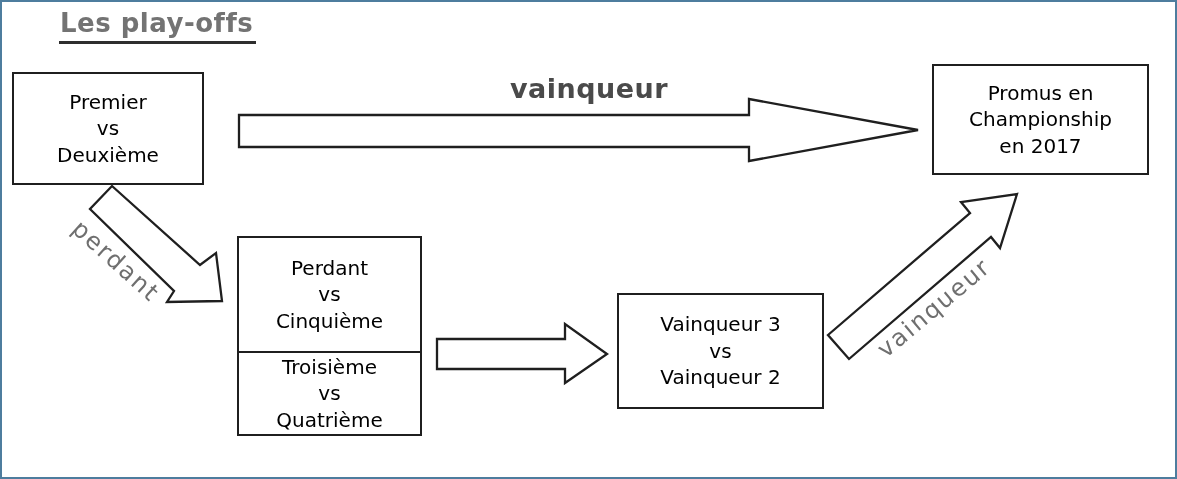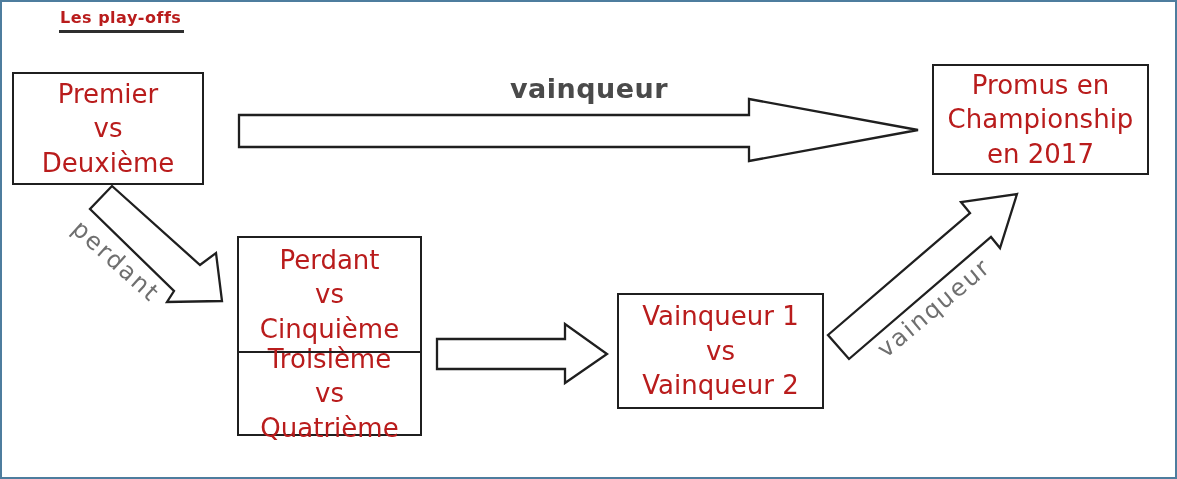--- a/index.html
+++ b/index.html
@@ -7,36 +7,36 @@
     position:relative;
     width:1177px;height:479px;
     background:#ffffff;
     border:2px solid #4e7d9e;
     box-sizing:border-box;
     overflow:hidden;
     font-family:"DejaVu Sans","Liberation Sans",sans-serif;
   }
   .title{
     position:absolute;left:57px;top:6px;
-    font-size:16px;font-weight:bold;color:#b91c1c;
+    font-size:26px;font-weight:bold;color:#737373;
     border-bottom:3px solid #2e2e2e;
     padding:0 3px 3px 1px;
     letter-spacing:0.5px;
   }
   .node{
     position:absolute;
     border:2.5px solid #1f1f1f;
     box-sizing:border-box;
     background:#ffffff;
     display:flex;align-items:center;justify-content:center;
     text-align:center;
   }
   .node-text{
     white-space:pre-line;
-    font-size:26px;line-height:1.33;color:#b91c1c;
+    font-size:20px;line-height:1.33;color:#000000;
   }
   .box-round1{left:10px;top:70px;width:192px;height:113px;}
   .box-promotion{left:930px;top:62px;width:217px;height:111px;}
   .box-semi-top{left:235px;top:234px;width:185px;height:117px;}
   .box-semi-bottom{left:235px;top:349px;width:185px;height:85px;}
   .box-final{left:615px;top:291px;width:207px;height:116px;}
   .arrows{position:absolute;left:0;top:0;width:1177px;height:479px;pointer-events:none;}
   .arrows polygon{fill:#ffffff;stroke:#1f1f1f;stroke-width:2.3;stroke-linejoin:miter;}
   .edge-label{
     position:absolute;color:#6f6f6f;
@@ -84,21 +84,21 @@
 Cinquième</div>
   </div>
 
   <div class="node box-semi-bottom">
     <div class="node-text">Troisième
 vs
 Quatrième</div>
   </div>
 
   <div class="node box-final">
-    <div class="node-text">Vainqueur 1
+    <div class="node-text">Vainqueur 3
 vs
 Vainqueur 2</div>
   </div>
 
   <svg class="arrows" viewBox="0 0 1177 479">
     <polygon points="237,113 747,113 747,97 916,128 747,159 747,145 237,145"></polygon>
     <polygon points="110,184 198,263 214,251 220,299 165,300 172,289 88,207"></polygon>
     <polygon points="435,337 563,337 563,322 605,352 563,381 563,367 435,367"></polygon>
     <polygon points="826,333 968,211 959,200 1015,192 998,246 989,235 847,357"></polygon>
   </svg>

